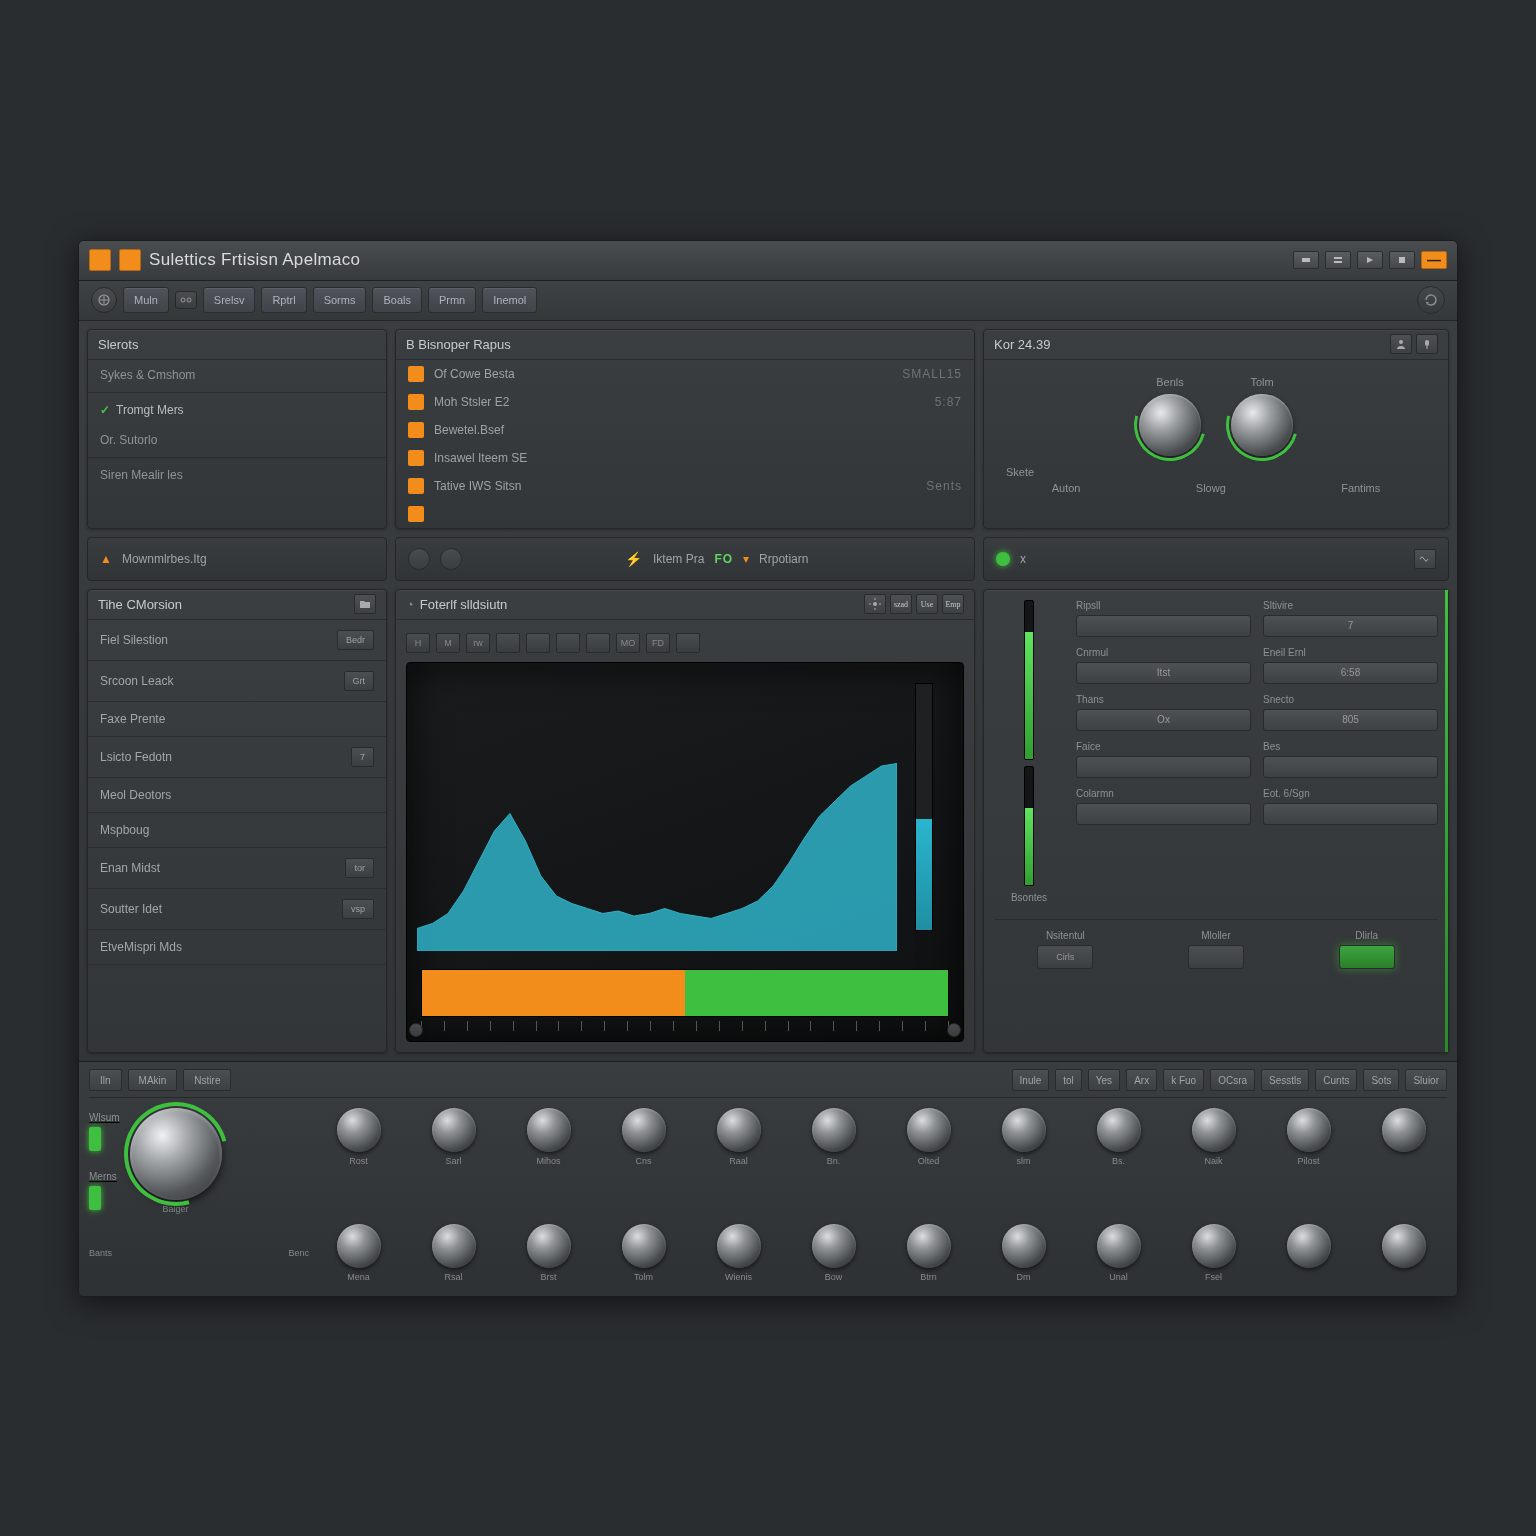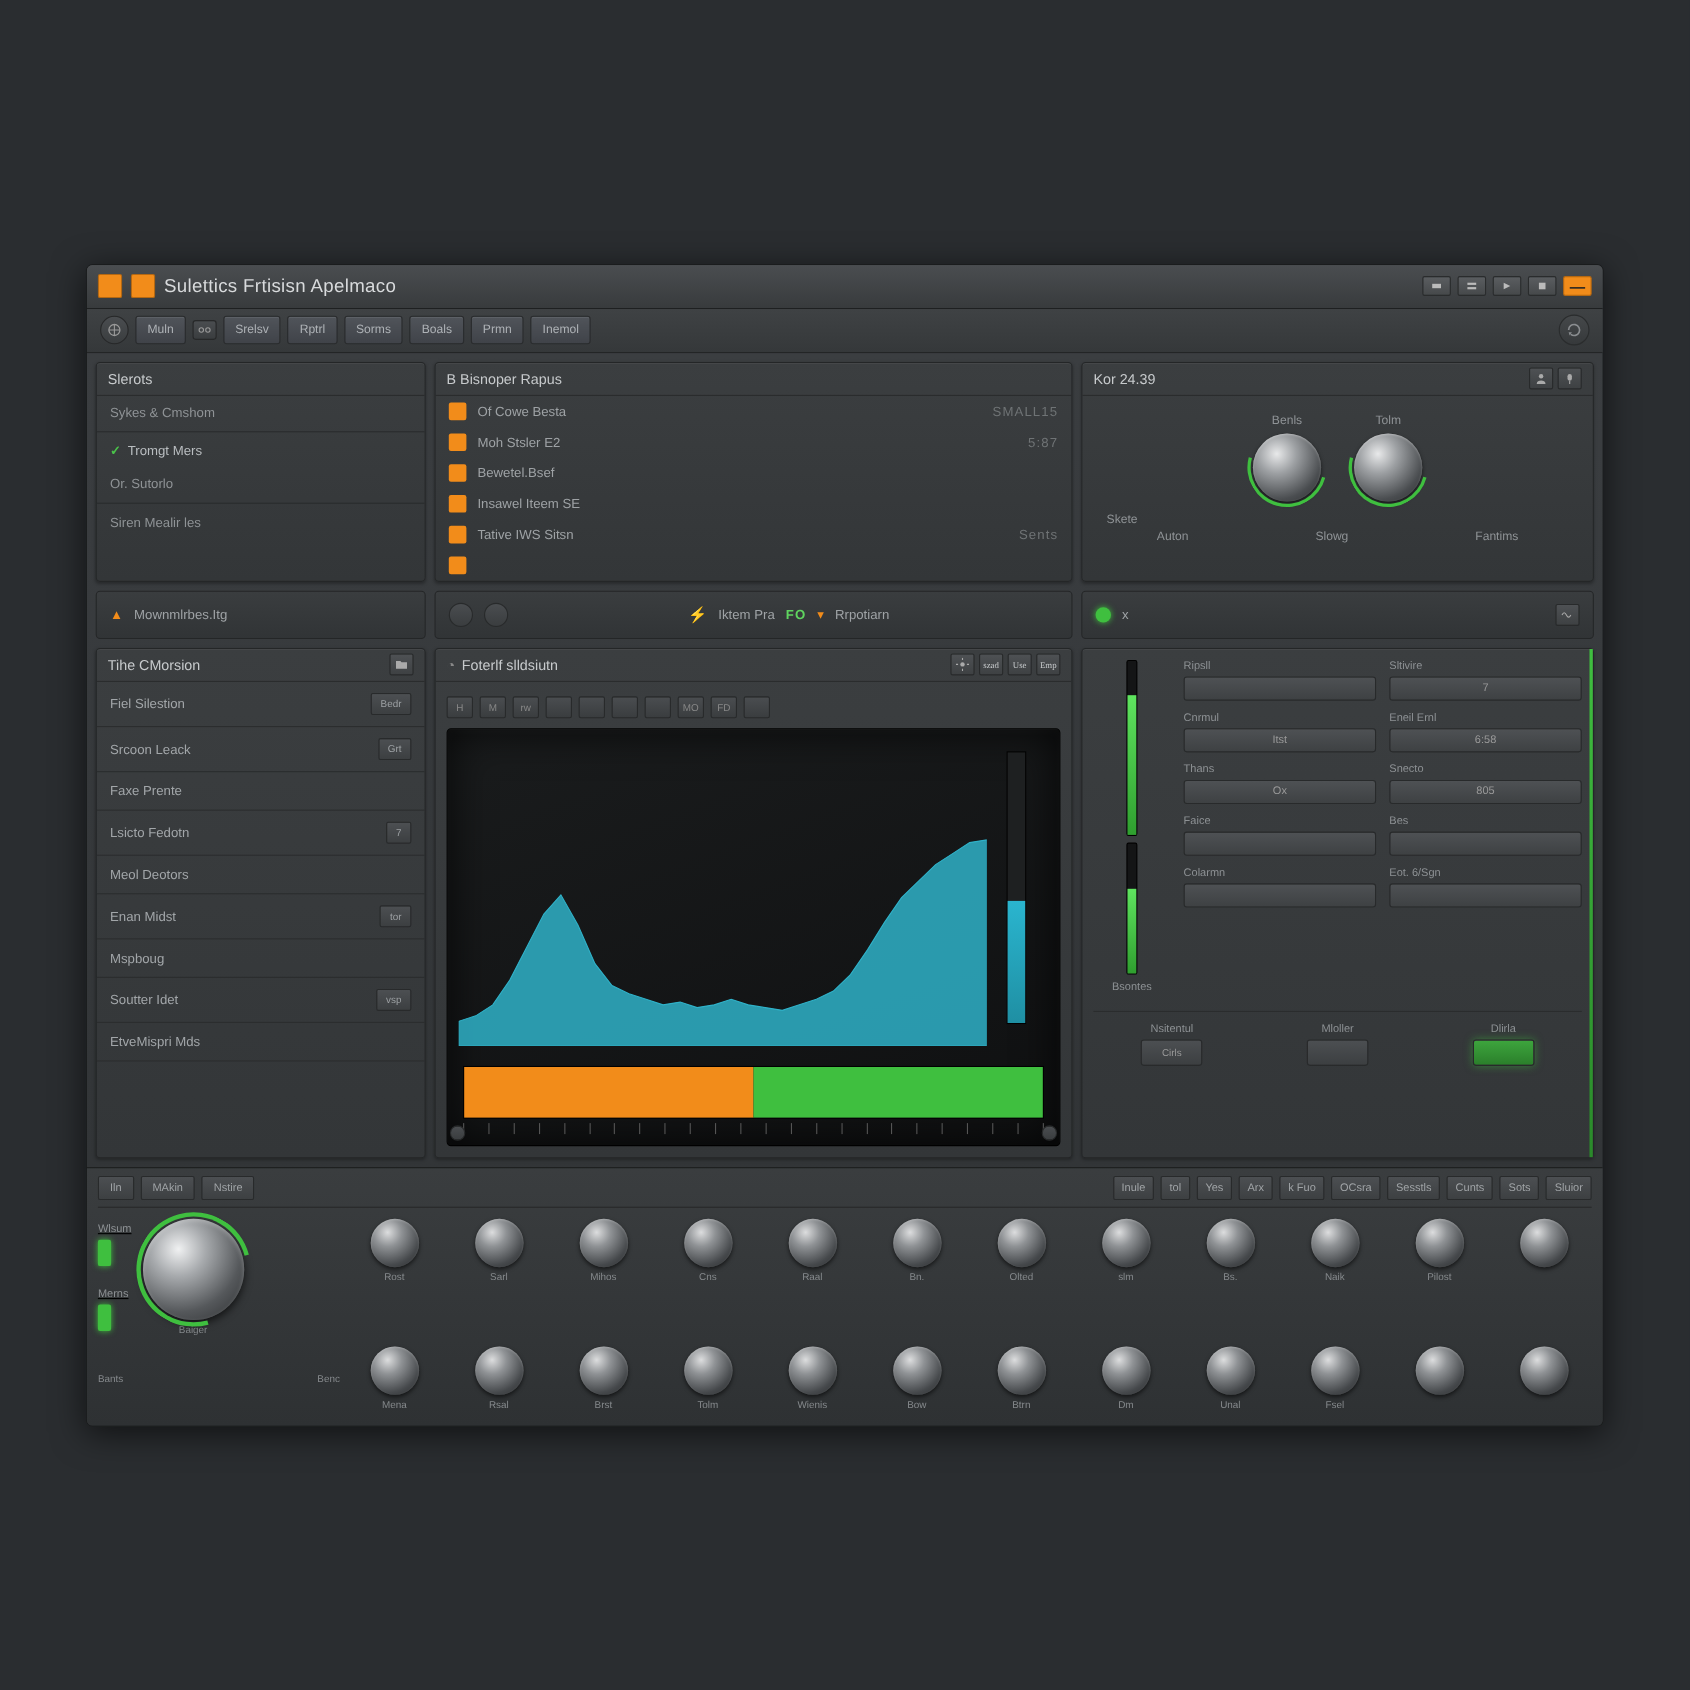--- a/index.html
+++ b/index.html
@@ -332,25 +332,25 @@
             <span>Faxe Prente</span>
           </div>
           <div class="mod-row">
             <span>Lsicto Fedotn</span>
             <div class="mod-btn">7</div>
           </div>
           <div class="mod-row">
             <span>Meol Deotors</span>
           </div>
           <div class="mod-row">
+            <span>Mspboug</span>
+          </div>
+          <div class="mod-row">
             <span>Enan Midst</span>
             <div class="mod-btn">tor</div>
-          </div>
-          <div class="mod-row">
-            <span>Mspboug</span>
           </div>
           <div class="mod-row">
             <span>Soutter Idet</span>
             <div class="mod-btn">vsp</div>
           </div>
           <div class="mod-row">
             <span>EtveMispri Mds</span>
           </div>
         </div>
     </div>

